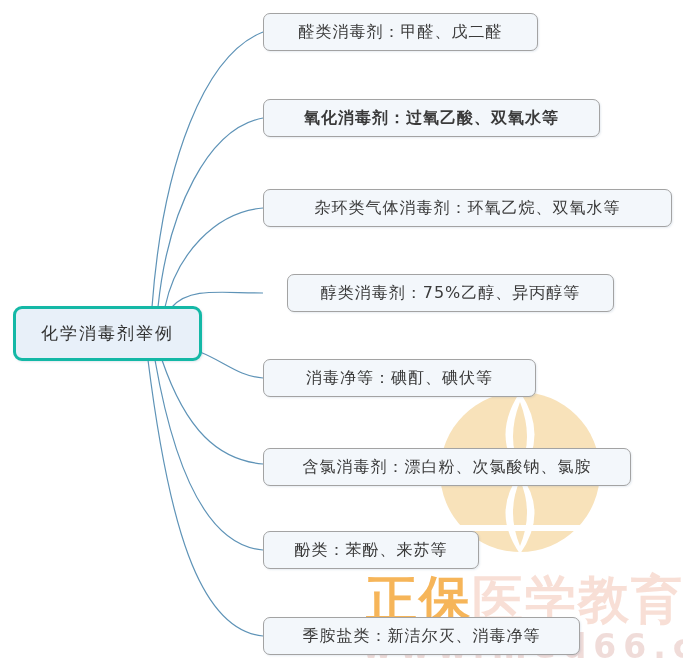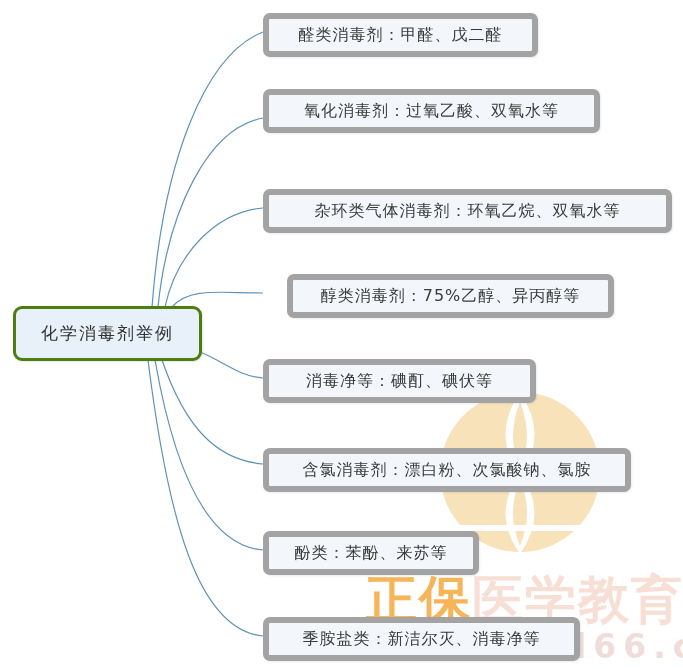--- a/index.html
+++ b/index.html
@@ -43,51 +43,51 @@
   .connectors { position: absolute; inset: 0; z-index: 1; }
 
   
   .root-node {
     position: absolute;
     left: 13px;
     top: 306px;
     width: 189px;
     height: 55px;
     background: #e8f0f9;
-    border: 3px solid #4d7c0f;
+    border: 3px solid #14b8a6;
     border-radius: 9px;
     display: flex;
     align-items: center;
     justify-content: center;
     font-size: 17px;
     letter-spacing: 2px;
     color: #333333;
     z-index: 2;
     box-shadow: 1px 1px 2px rgba(60,100,140,0.15);
   }
   .branch {
     position: absolute;
     left: 263px;
-    height: 44px;
+    height: 38px;
     background: #f3f7fb;
-    border: 6px solid #a3a3a3;
+    border: 1px solid #a3a3a3;
     border-radius: 7px;
     display: flex;
     align-items: center;
     justify-content: center;
     font-size: 16px;
     letter-spacing: 1px;
     color: #3a3a3a;
     white-space: nowrap;
     padding: 12px 12px;
     z-index: 2;
     box-shadow: 1px 1px 2px rgba(60,100,140,0.12);
   }
   .b1 { top: 13px;  min-width: 275px; }
-  .b2 { top: 89px;  min-width: 337px; }
+  .b2 { top: 99px;  min-width: 337px; font-weight: bold; }
   .b3 { top: 189px; min-width: 409px; }
   .b4 { top: 274px; min-width: 327px; margin-left: 24px; }
   .b5 { top: 359px; min-width: 273px; }
   .b6 { top: 448px; min-width: 368px; }
   .b7 { top: 531px; min-width: 216px; text-align: center; }
   .b8 { top: 617px; min-width: 317px; }
 </style>
 </head>
 <body>
 

